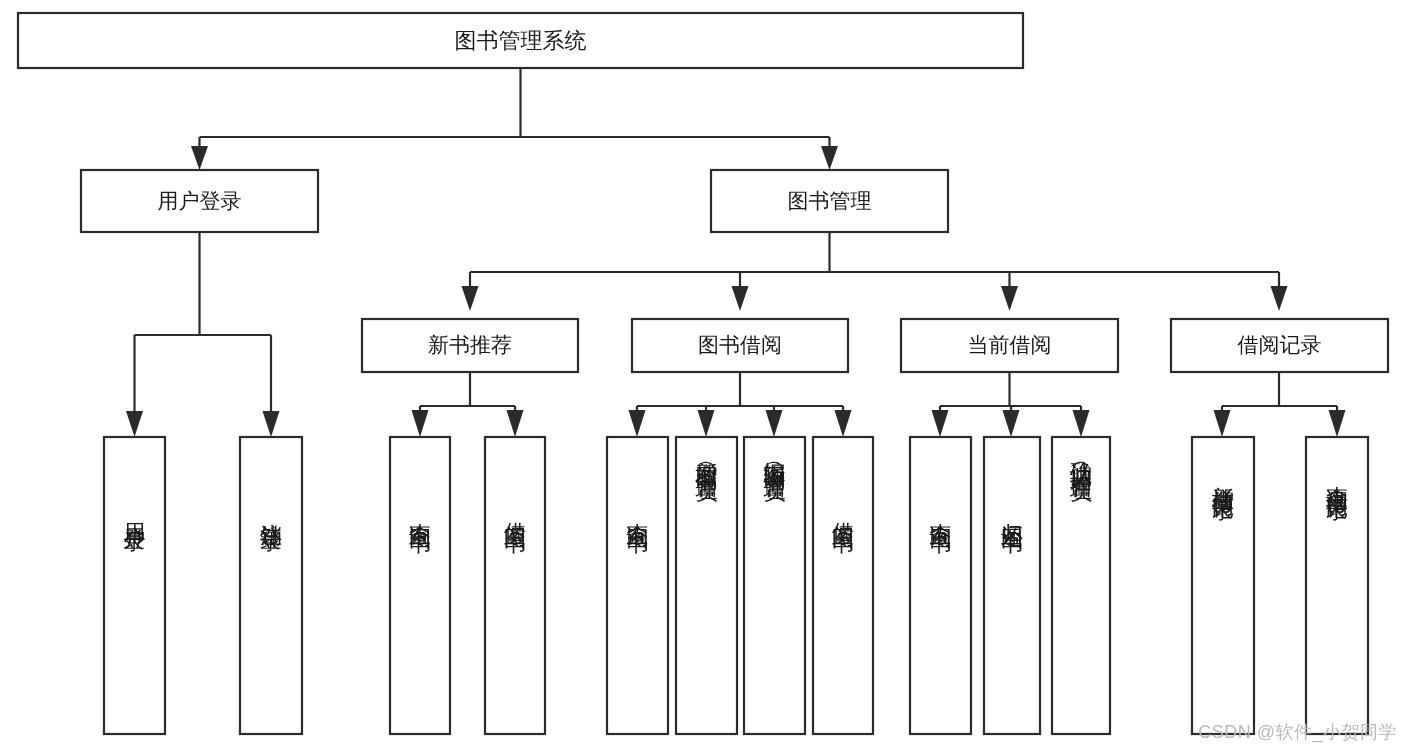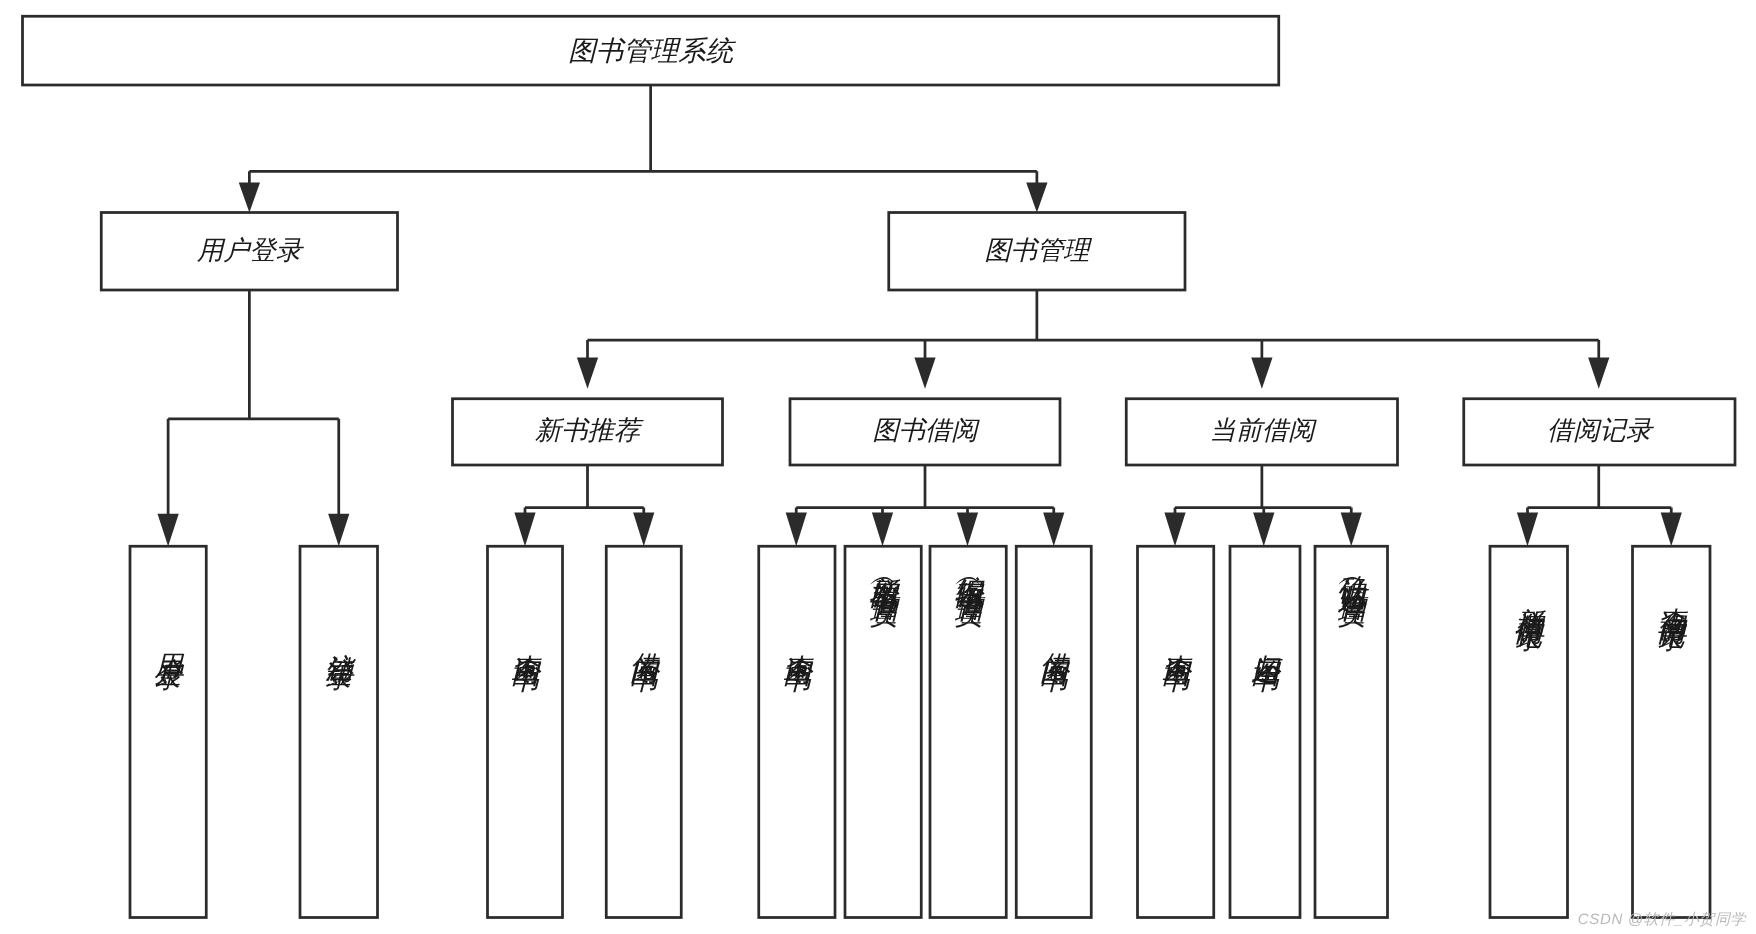--- a/index.html
+++ b/index.html
@@ -12,21 +12,20 @@
     height: 747px;
     font-family: "Liberation Sans", "DejaVu Sans", sans-serif;
     overflow: hidden;
     position: relative;
   }
   #diagram-root {
     position: relative;
     width: 1405px;
     height: 747px;
     background: #ffffff;
-    font-style: italic;
   }
   svg#tree-svg {
     position: absolute;
     left: 0;
     top: 0;
     width: 1405px;
     height: 747px;
     display: block;
   }
   .node-box {
@@ -69,21 +68,21 @@
     line-height: 1;
     letter-spacing: 3px;
     color: #1a1a1a;
     white-space: nowrap;
   }
   #watermark {
     position: absolute;
     right: 8px;
     bottom: 3px;
     font-family: "Liberation Sans", "DejaVu Sans", sans-serif;
-    font-size: 12px;
+    font-size: 18px;
     color: #b9b9b9;
     letter-spacing: 0.5px;
     white-space: nowrap;
     user-select: none;
   }
 </style>
 </head>
 <body>
 
 <div id="diagram-root">

